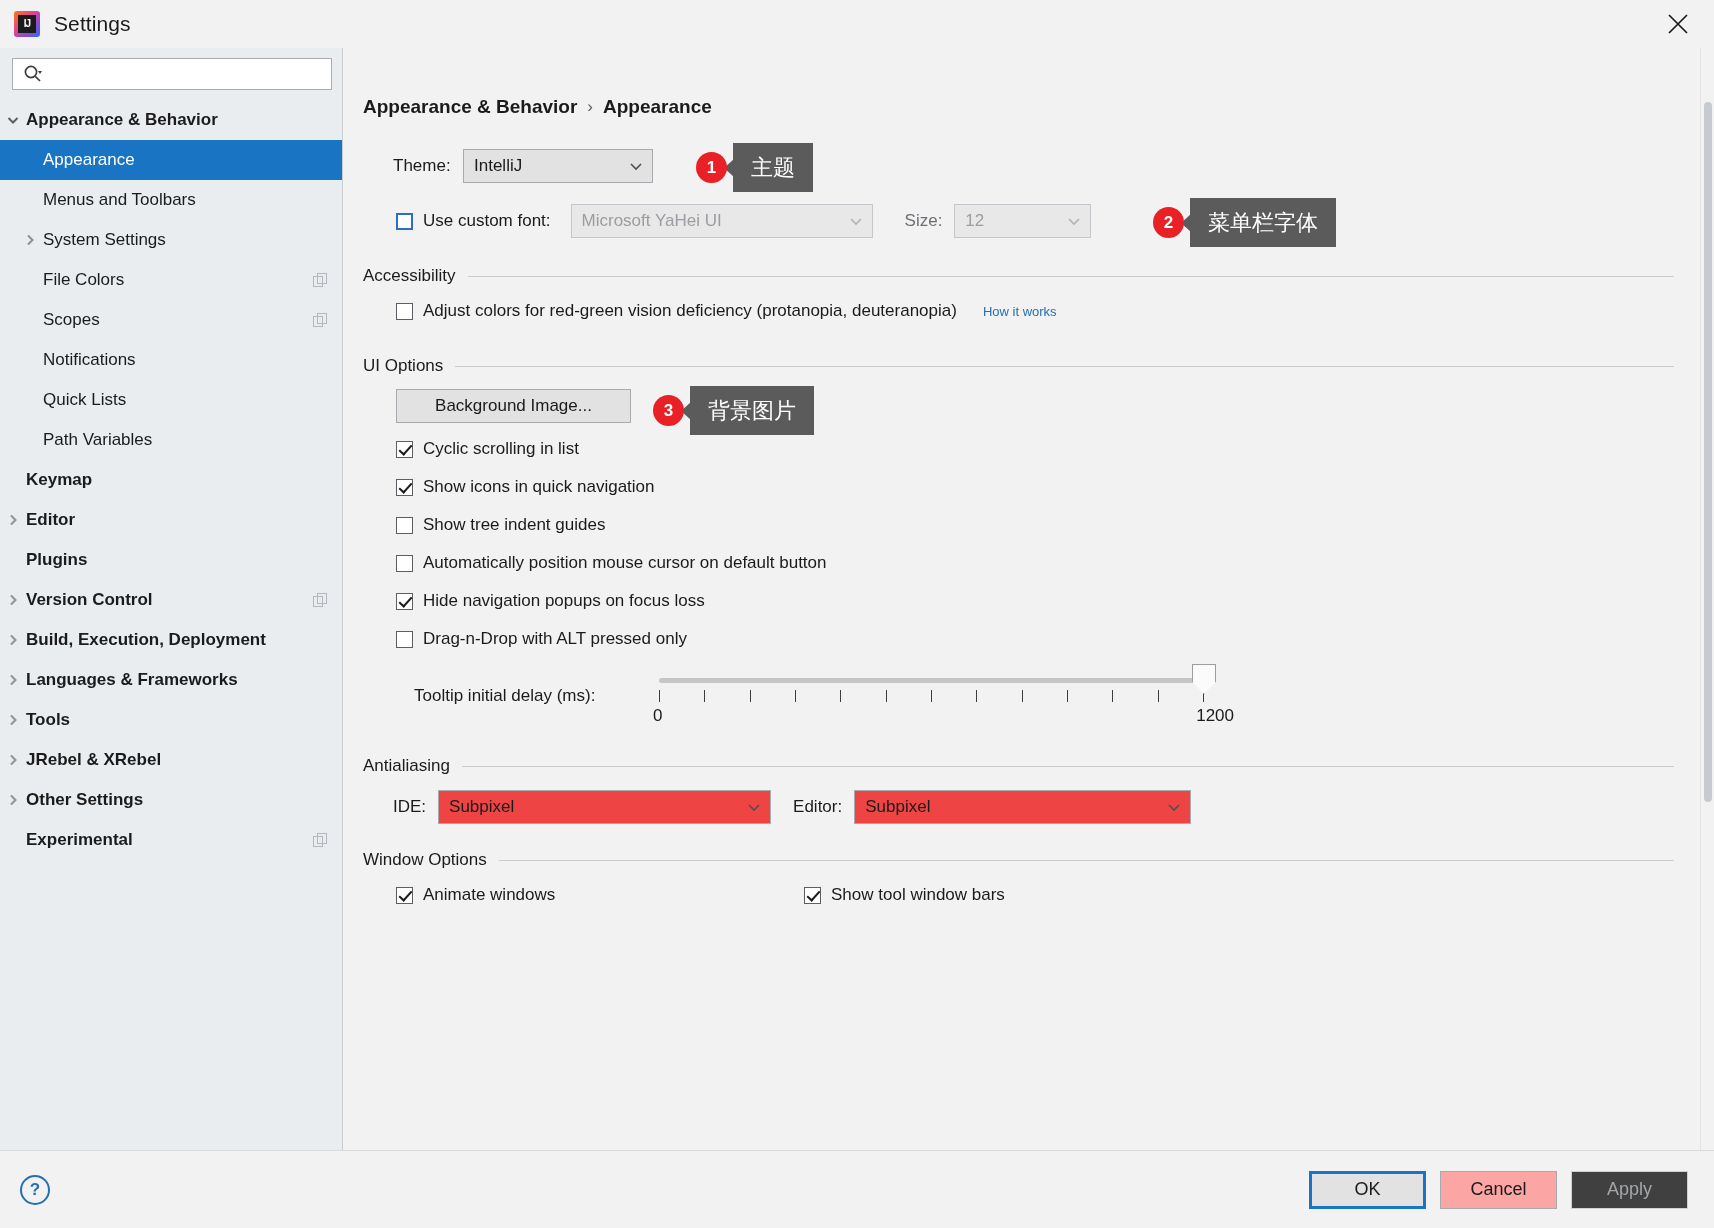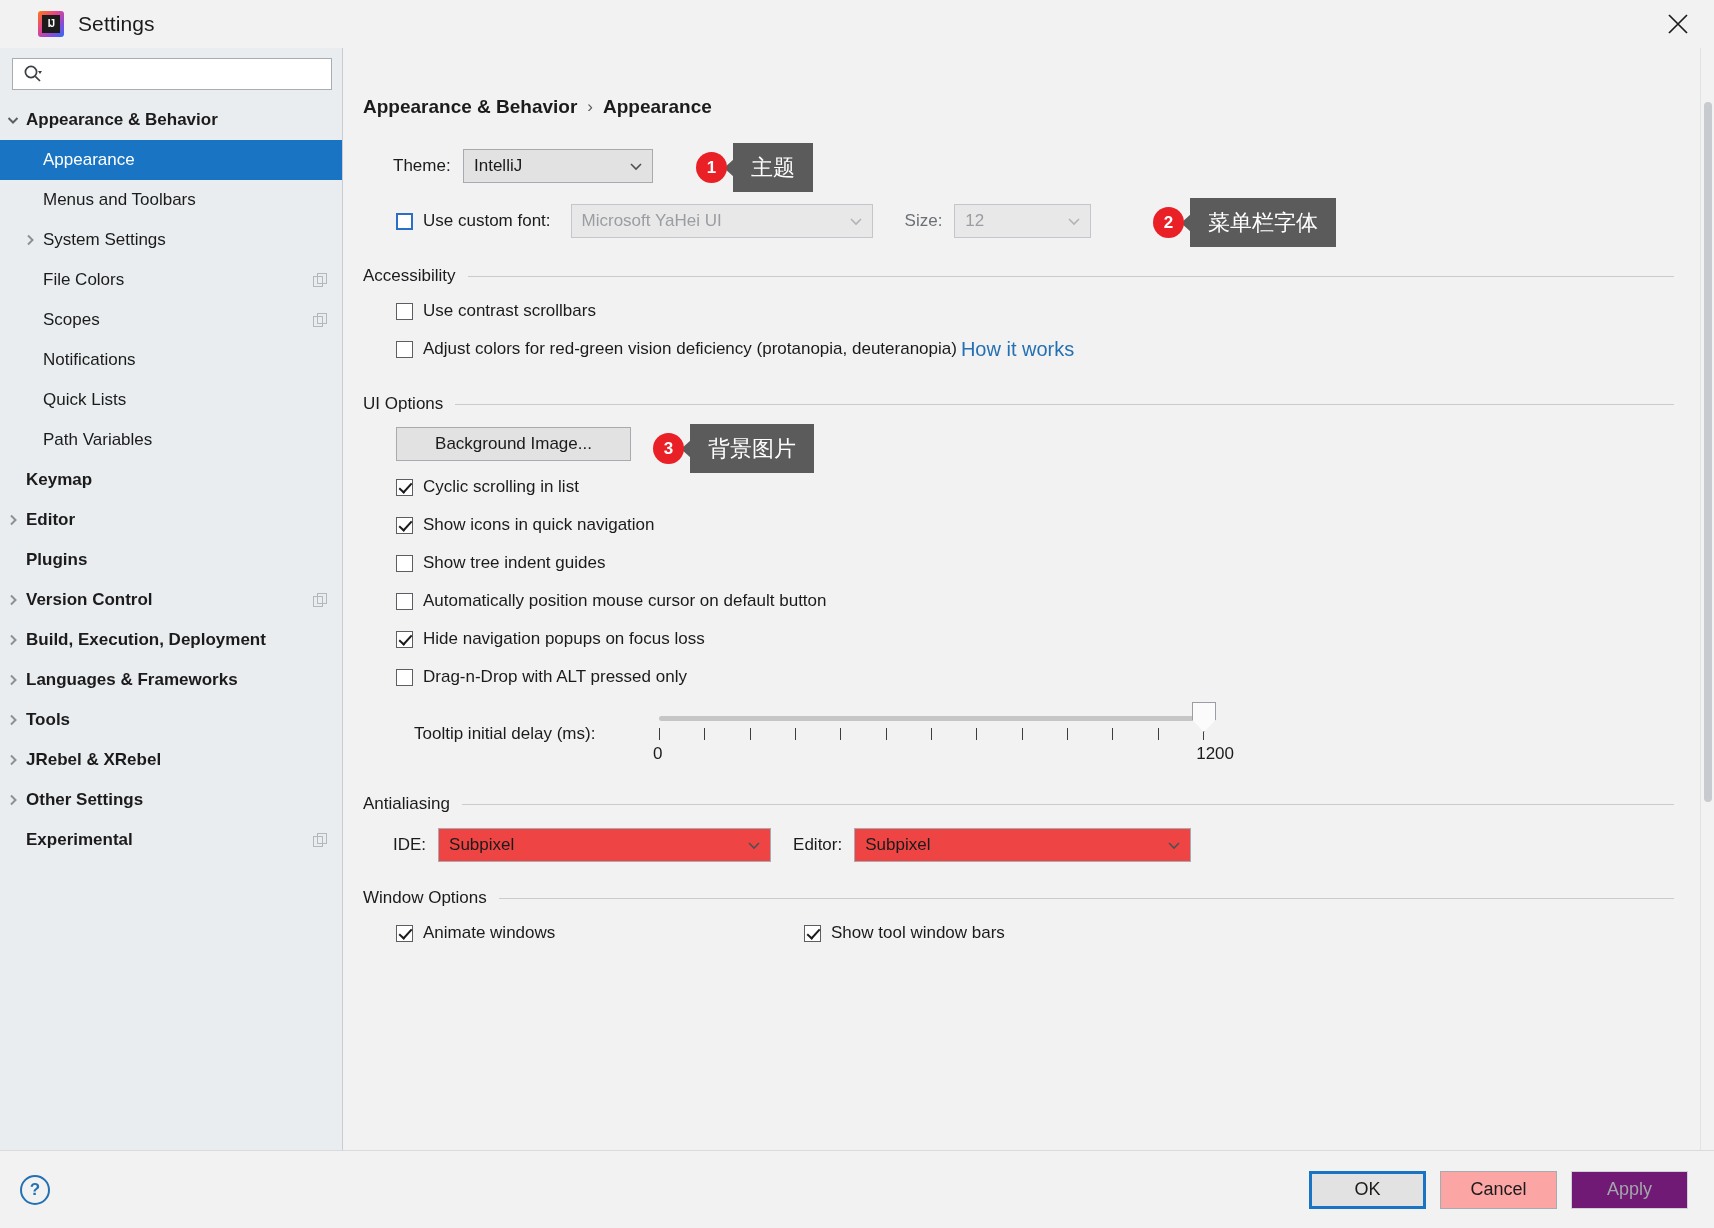--- a/index.html
+++ b/index.html
@@ -21,21 +21,20 @@
 
   
   .titlebar {
     height: 48px;
     flex: 0 0 48px;
     display: flex;
     align-items: center;
     background: #f2f2f2;
     padding-left: 14px;
     position: relative;
-    margin-left: 24px;
   }
   .app-icon {
     width: 26px; height: 26px;
     margin-right: 14px;
     position: relative;
     border-radius: 3px;
     background: linear-gradient(135deg,#f97a12 0%,#e8448a 38%,#8a4bd6 70%,#2c6cf6 100%);
     overflow: hidden;
   }
   .app-icon::after {
@@ -193,21 +192,21 @@
   .cbox.checked::after {
     content: "";
     position: absolute;
     left: 5px; top: 0px;
     width: 5px; height: 11px;
     border: solid #1b1b1b;
     border-width: 0 2px 2px 0;
     transform: rotate(42deg);
   }
   .cb-label { font-size: 17px; color: #1b1b1b; white-space: nowrap; }
-  .link { color: #2470b3; font-size: 20px; margin-left: 4px; cursor: pointer; }
+  .link { color: #2470b3; font-size: 13px; margin-left: 26px; cursor: pointer; }
 
   
   .sect {
     display: flex;
     align-items: center;
     gap: 12px;
     margin-top: 22px;
     margin-bottom: 6px;
   }
   .sect-title { font-size: 17px; color: #1b1b1b; white-space: nowrap; }
@@ -359,21 +358,21 @@
     color: #1b1b1b;
     display: flex;
     align-items: center;
     justify-content: center;
     cursor: pointer;
   }
   .fbtn.default {
     border: 3px solid #1a74c4;
     background: #e2e2e2;
   }
-  .fbtn.disabled { color: #a3a6aa; background: #701a75; border-color: #cfd2d5; }
+  .fbtn.disabled { color: #a3a6aa; background: #404040; border-color: #cfd2d5; }
 </style>
 </head>
 <body>
 
 <div class="window">
 
   <div class="titlebar">
     <div class="app-icon"></div>
     <div class="title-text">Settings</div>
     <div class="close-btn">
@@ -590,24 +589,20 @@
           </div>
         </div>
 
         <div class="sect" style="margin-top:26px;">
           <span class="sect-title">Accessibility</span>
           <span class="sect-rule"></span>
         </div>
         <div id="accessibility-list" style="padding-left:33px;">
             <div class="cb-row">
               <div class="cbox"></div>
-              <span class="cb-label">Use contrast scrollbars</span>
-            </div>
-            <div class="cb-row">
-              <div class="cbox"></div>
               <span class="cb-label">Adjust colors for red-green vision deficiency (protanopia, deuteranopia)</span>
               <span class="link">How it works</span>
             </div>
           </div>
 
         <div class="sect" style="margin-top:26px;">
           <span class="sect-title">UI Options</span>
           <span class="sect-rule"></span>
         </div>
 

